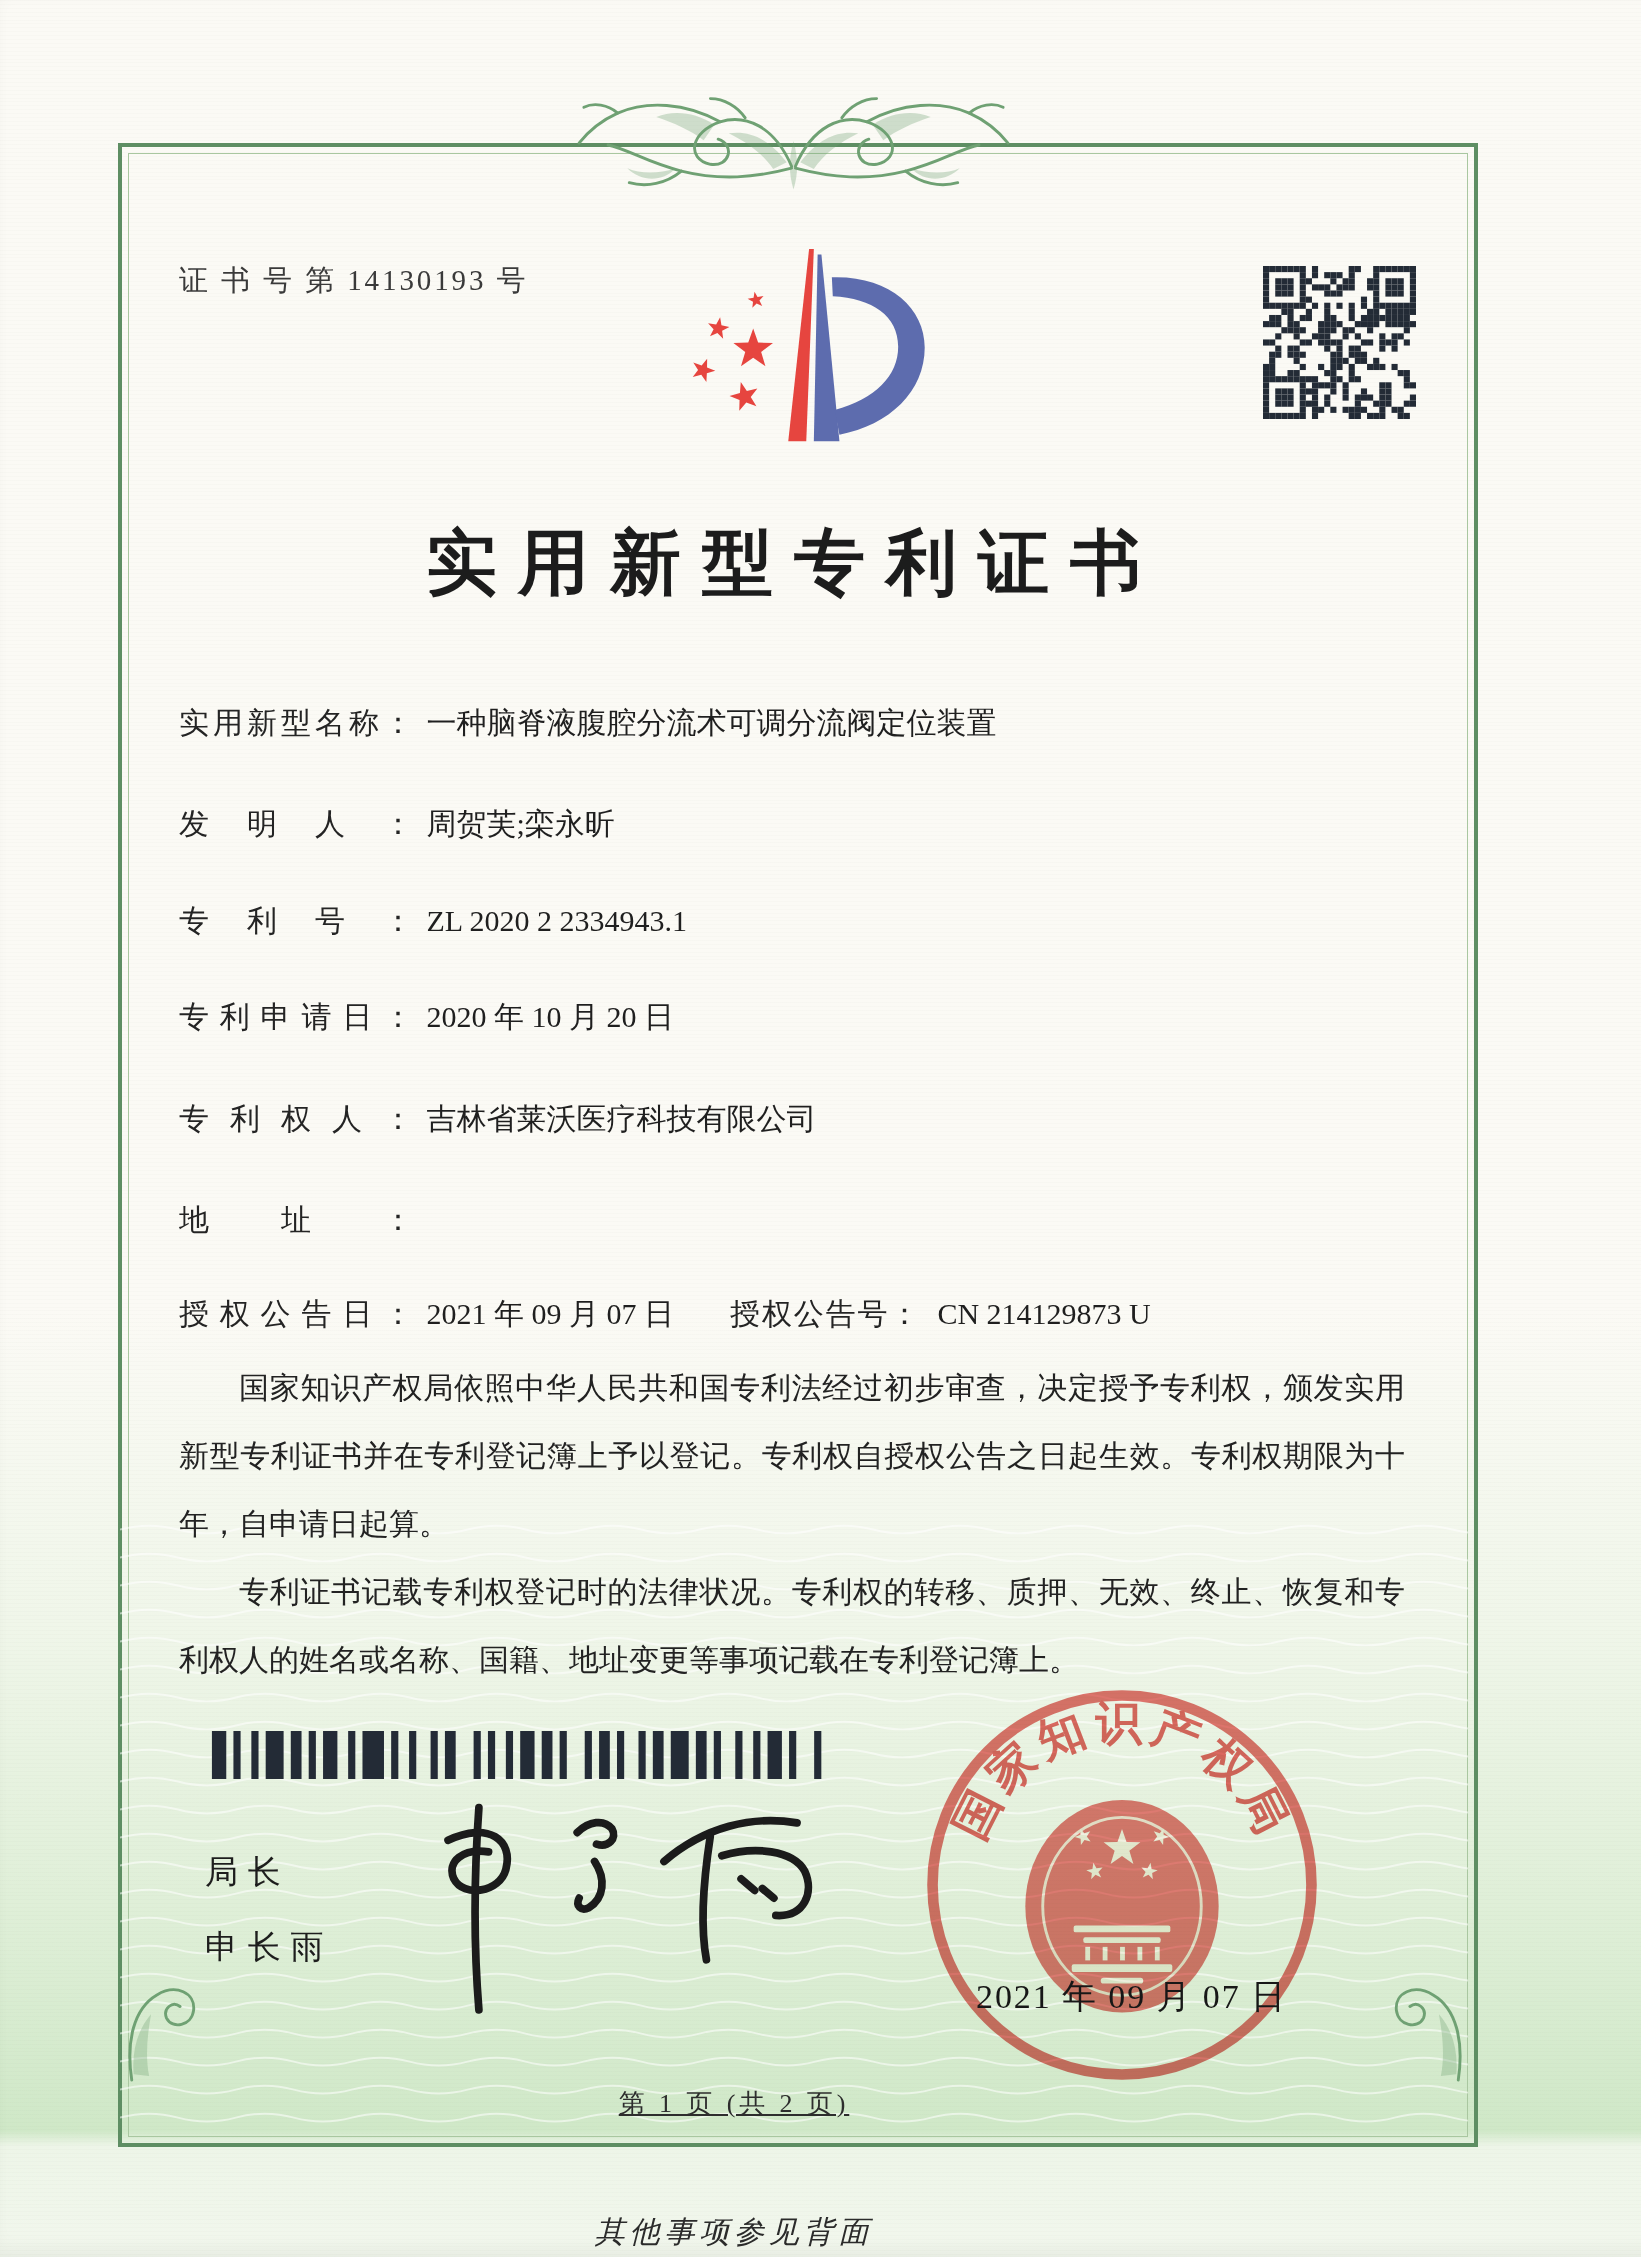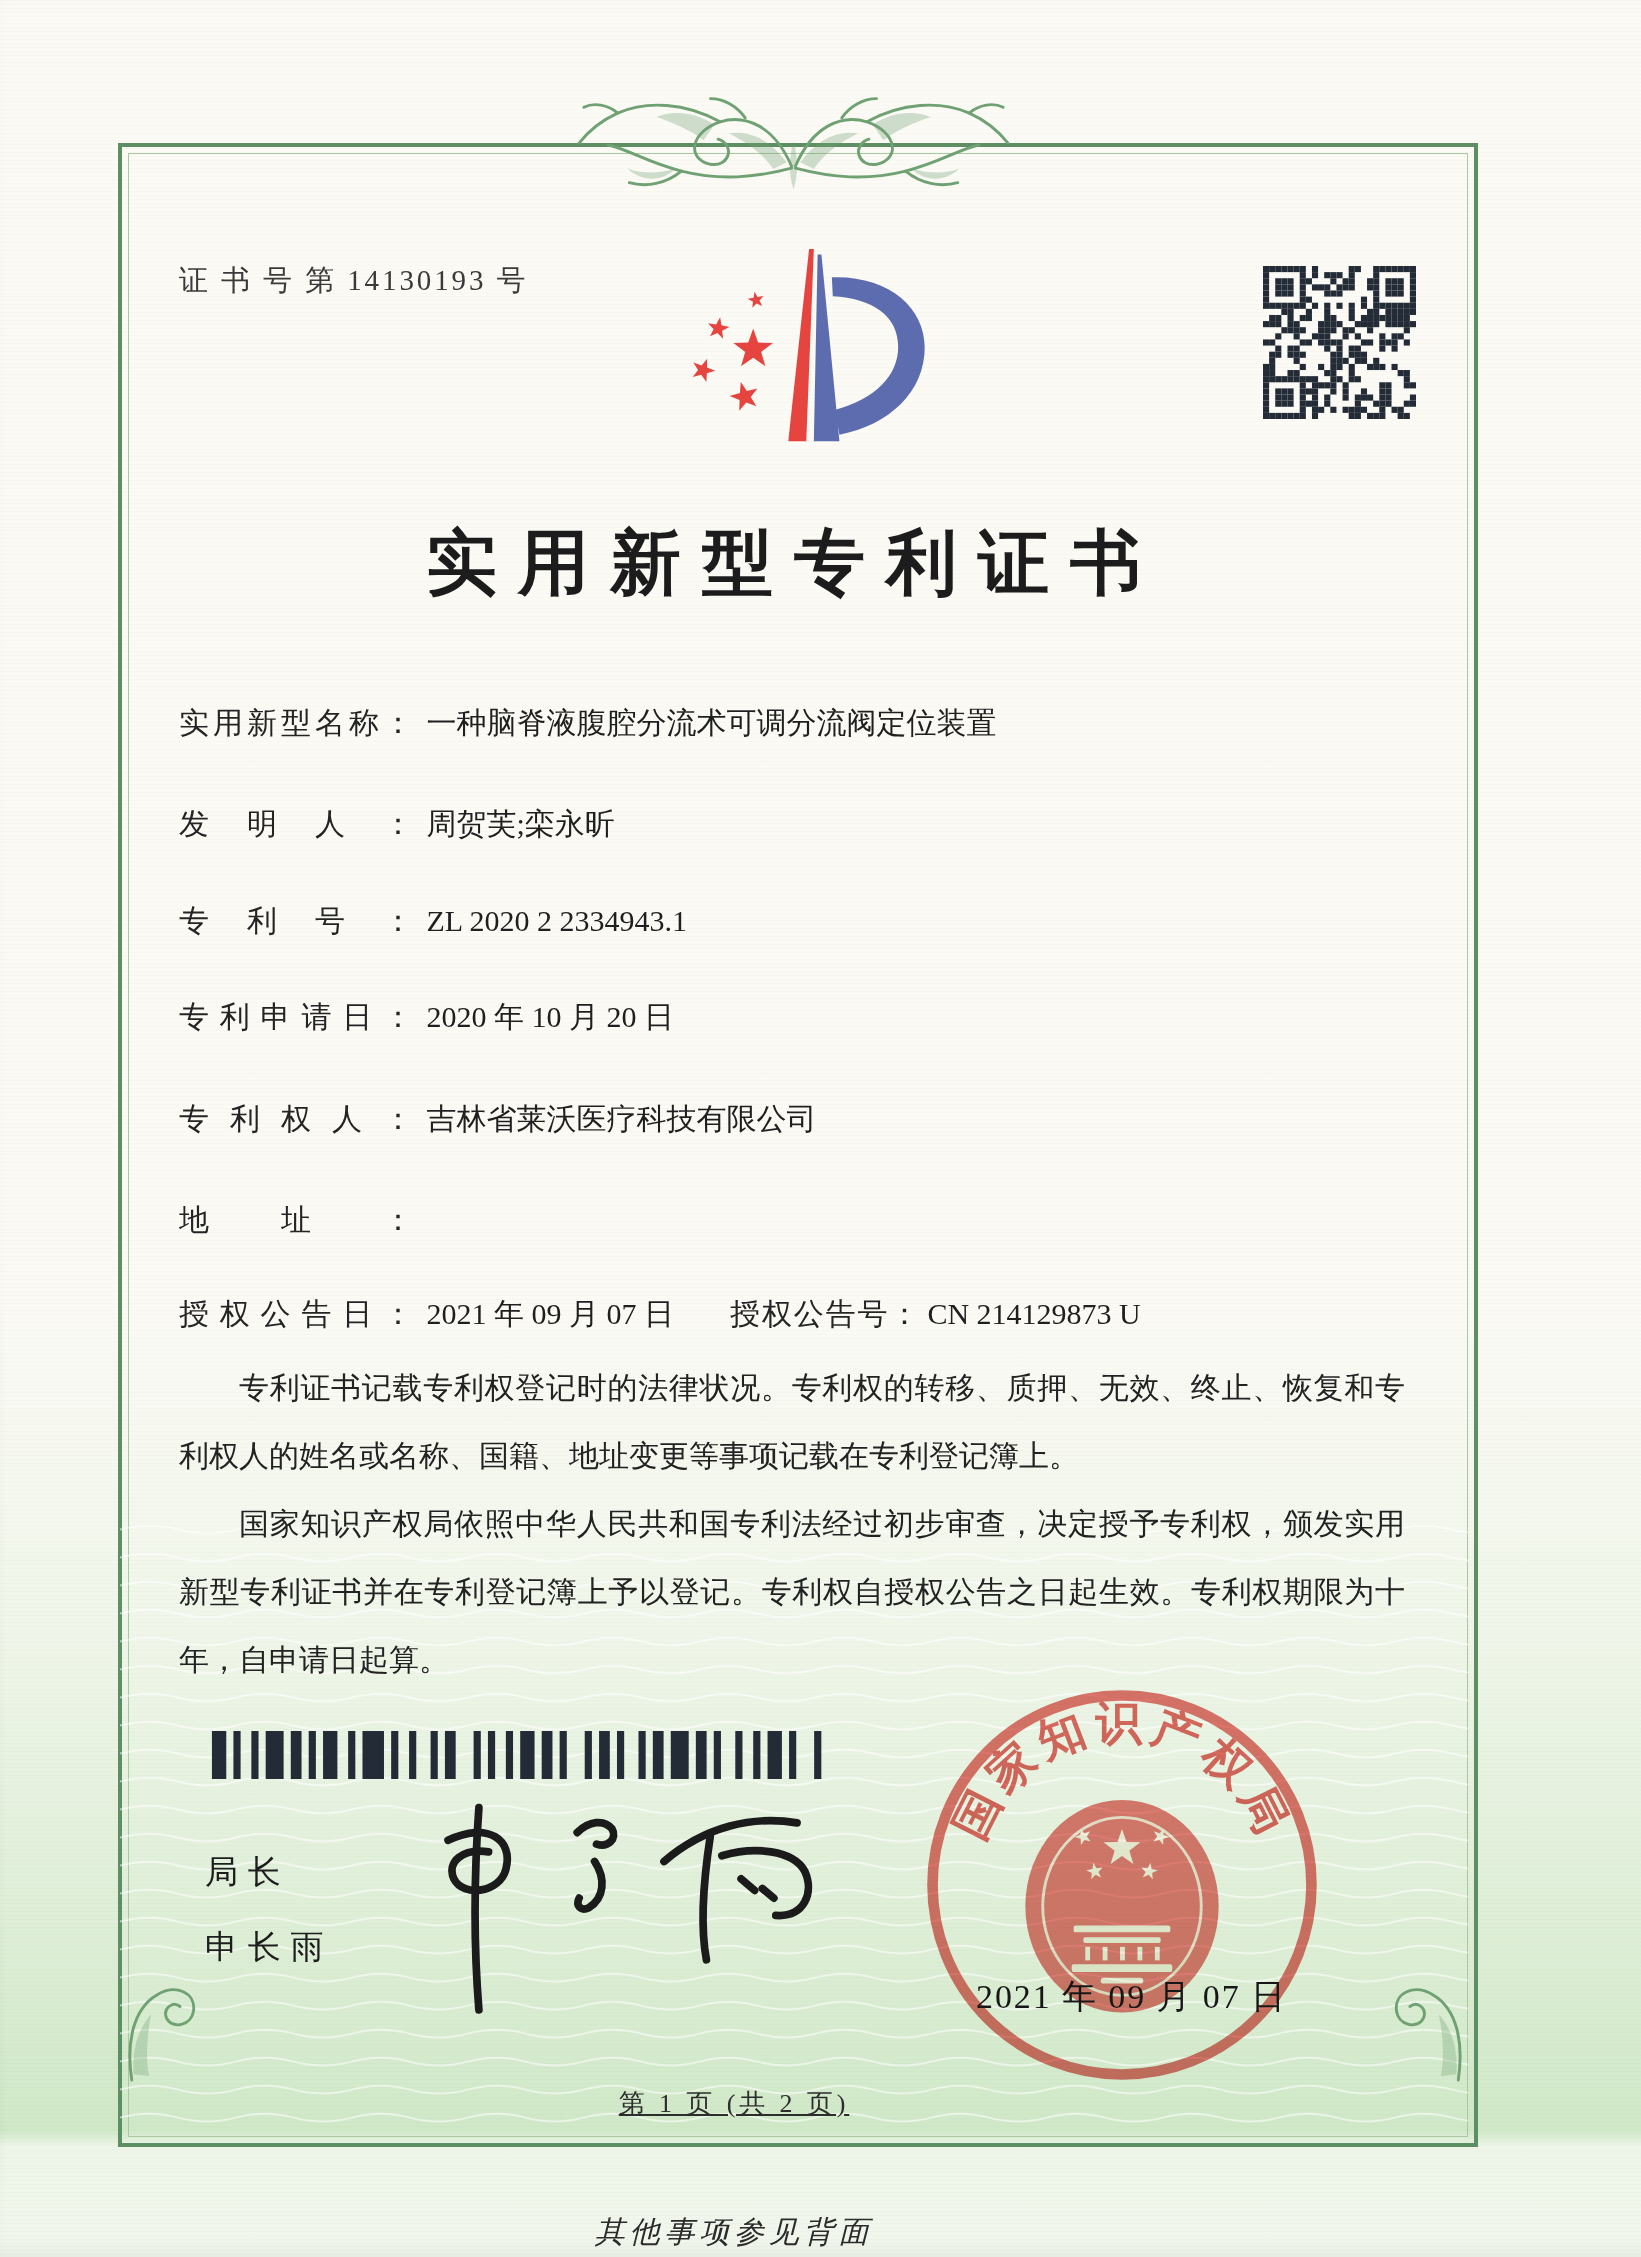--- a/index.html
+++ b/index.html
@@ -30,21 +30,21 @@
     border:4.8px solid var(--green-border);}
   .frame-inner{position:absolute;left:5.8px;top:5.8px;right:5.8px;bottom:5.8px;
     border:1px solid var(--green-line);}
   .abs{position:absolute;}
   .cert-number{left:179px;top:261px;font-size:29px;letter-spacing:2.9px;color:var(--ink-soft);}
   .title{left:118px;top:516px;width:1352px;text-align:center;
     font-size:71px;font-weight:bold;letter-spacing:21px;color:#1c1c1c;}
   .row{left:179px;display:flex;align-items:baseline;font-size:30px;white-space:nowrap;}
   .flabel{display:inline-block;width:234px;text-align:justify;text-align-last:justify;
     margin-right:13.5px;color:#242424;}
-  .flabel2{display:inline-block;margin-right:6px;color:#242424;letter-spacing:1.9px;text-align:center;}
+  .flabel2{display:inline-block;margin-right:16px;color:#242424;letter-spacing:1.9px;text-align:center;}
   .fvalue{color:#1f1f1f;}
   .gap2{display:inline-block;width:56px;}
   .paras{left:179px;top:1354px;width:1226px;font-size:30px;line-height:68px;
     text-align:justify;color:#222;}
   .paras p{margin:0;text-indent:2em;}
   .issuer-title{left:205px;top:1850px;font-size:33px;letter-spacing:9.7px;color:#1d1d1d;}
   .issuer-name{left:205px;top:1925px;font-size:33px;letter-spacing:9.7px;color:#1d1d1d;}
   .seal-date{left:948px;top:1974px;width:367px;text-align:center;font-size:34px;
     letter-spacing:1.9px;color:#171717;z-index:6;}
   .page-footer{left:58px;top:2086px;width:1352px;text-align:center;font-size:26px;
@@ -482,22 +482,22 @@
   </div>
   <div class="abs row" style="top:1294px">
     <span class="flabel">授权公告日：</span>
     <span class="fvalue">2021 年 09 月 07 日</span>
     <span class="gap2"></span>
     <span class="flabel2">授权公告号：</span>
     <span class="fvalue">CN 214129873 U</span>
   </div>
 
   <div class="abs paras">
+    <p>国家知识产权局依照中华人民共和国专利法经过初步审查，决定授予专利权，颁发实用新型专利证书并在专利登记簿上予以登记。专利权自授权公告之日起生效。专利权期限为十年，自申请日起算。</p>
     <p>专利证书记载专利权登记时的法律状况。专利权的转移、质押、无效、终止、恢复和专利权人的姓名或名称、国籍、地址变更等事项记载在专利登记簿上。</p>
-    <p>国家知识产权局依照中华人民共和国专利法经过初步审查，决定授予专利权，颁发实用新型专利证书并在专利登记簿上予以登记。专利权自授权公告之日起生效。专利权期限为十年，自申请日起算。</p>
   </div>
 
   <svg id="barcode" class="abs" style="left:210px;top:1731px" width="624" height="48" viewBox="0 0 646 50">
       <rect x="0.00" y="0" width="14.94" height="50" fill="var(--dark)"></rect>
       <rect x="22.40" y="0" width="7.47" height="50" fill="var(--dark)"></rect>
       <rect x="41.08" y="0" width="7.47" height="50" fill="var(--dark)"></rect>
       <rect x="56.01" y="0" width="18.67" height="50" fill="var(--dark)"></rect>
       <rect x="82.15" y="0" width="11.20" height="50" fill="var(--dark)"></rect>
       <rect x="100.82" y="0" width="7.47" height="50" fill="var(--dark)"></rect>
       <rect x="115.76" y="0" width="14.94" height="50" fill="var(--dark)"></rect>

